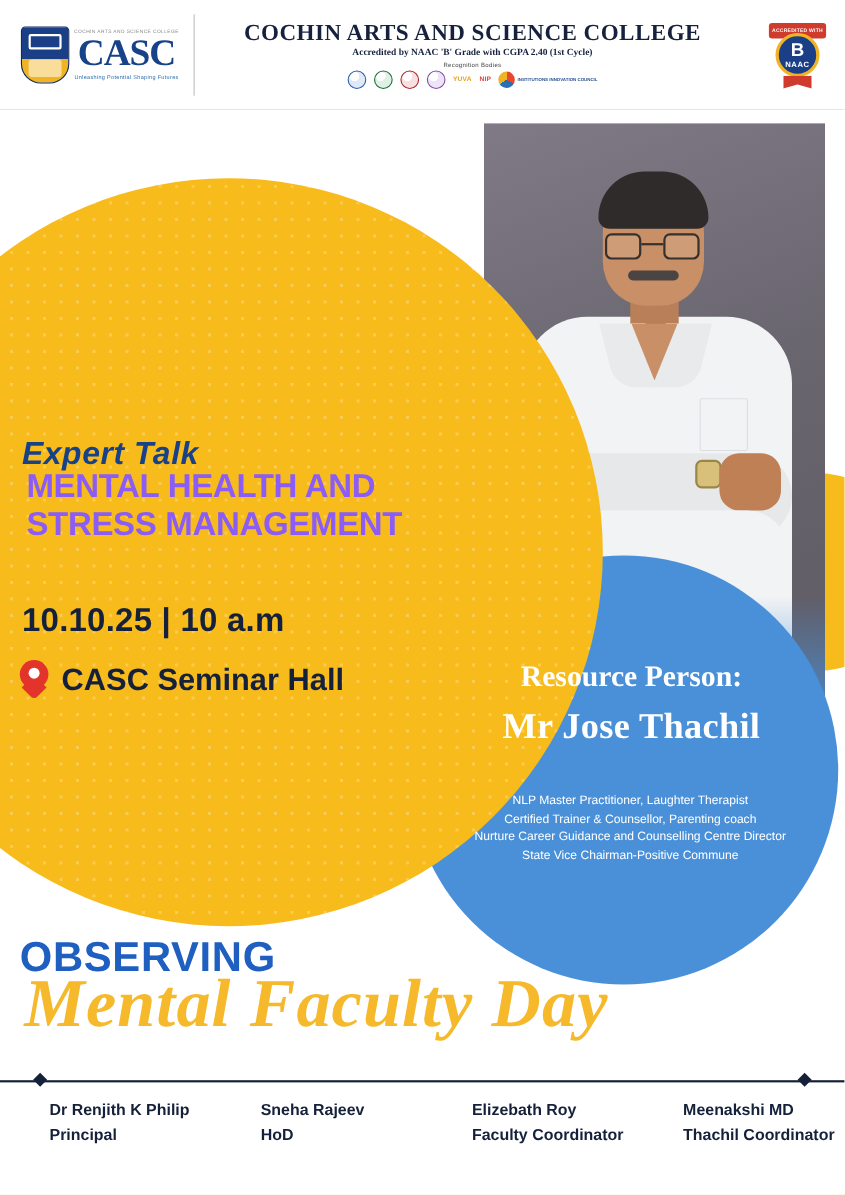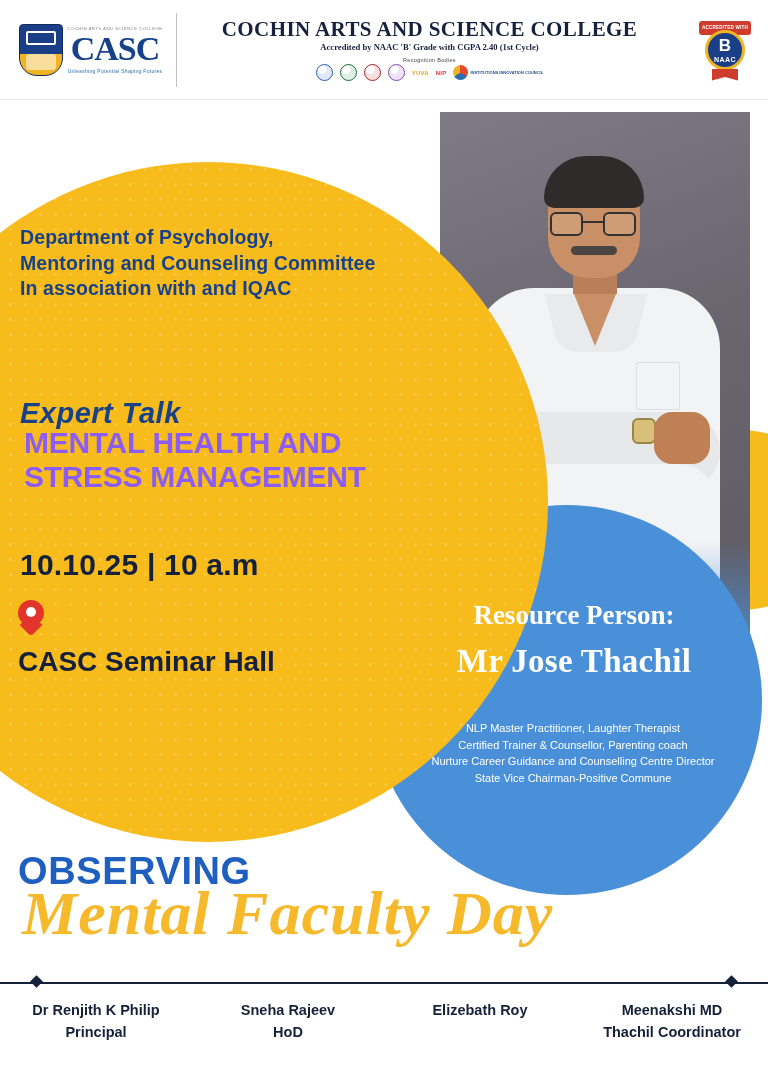--- a/index.html
+++ b/index.html
@@ -436,23 +436,22 @@
     left: 20px; top: 448px;
     font-size: 30px;
     font-weight: bold;
     color: #15213a;
     letter-spacing: .2px;
   }
   .venue-row {
     position: absolute;
     left: 18px; top: 500px;
     display: flex;
-    align-items: flex-start;
+    align-items: flex-end;
     gap: 12px;
-    flex-direction: column;
   }
   .pin {
     width: 26px; height: 34px;
     position: relative;
   }
   .pin-body {
     width: 26px; height: 26px;
     background: #e2342b;
     border-radius: 50% 50% 50% 50%;
     position: absolute; top: 0; left: 0;
@@ -557,22 +556,23 @@
   .rule-dot.right { right: 32px; }
   .footer-names {
     position: absolute;
     left: 0; top: 900px;
     width: 768px;
     display: flex;
     justify-content: space-around;
     align-items: flex-start;
   }
   .fn-item {
-    text-align: center;
+    text-align: left;
     width: 190px;
+    padding-left: 44px;
   }
   .fn-name {
     font-size: 14.5px;
     font-weight: bold;
     color: #15213a;
     line-height: 1.5;
   }
   .fn-role {
     font-size: 14.5px;
     font-weight: bold;
@@ -660,23 +660,20 @@
         <div class="p-arm-r"></div>
         <div class="p-hand2"></div>
       </div>
       <div class="photo-fade"></div>
     </div>
 
     <div class="circle-blue"></div>
     <div class="circle-yellow"></div>
     <div class="dots"></div>
 
-    <div class="dept" style="white-space:pre-line">Department of Psychology,
-Mentoring and Counseling Committee
-In association with and IQAC</div>
 
     <div class="expert-talk">Expert Talk</div>
 
     <div class="title">
       <div>MENTAL HEALTH AND</div>
       <div>STRESS MANAGEMENT</div>
     </div>
 
     <div class="datetime">10.10.25 | 10 a.m</div>
 
@@ -710,20 +707,21 @@
       <div class="fn-item">
         <div class="fn-name">Dr Renjith K Philip</div>
         <div class="fn-role">Principal</div>
       </div>
       <div class="fn-item">
         <div class="fn-name">Sneha Rajeev</div>
         <div class="fn-role">HoD</div>
       </div>
       <div class="fn-item">
         <div class="fn-name">Elizebath Roy</div>
+        <div class="fn-role">Faculty Coordinator</div>
       </div>
       <div class="fn-item">
         <div class="fn-name">Meenakshi MD</div>
         <div class="fn-role">Thachil Coordinator</div>
       </div>
     </div>
 
     <div class="bottom-strip"></div>
   </div>
 </div>

